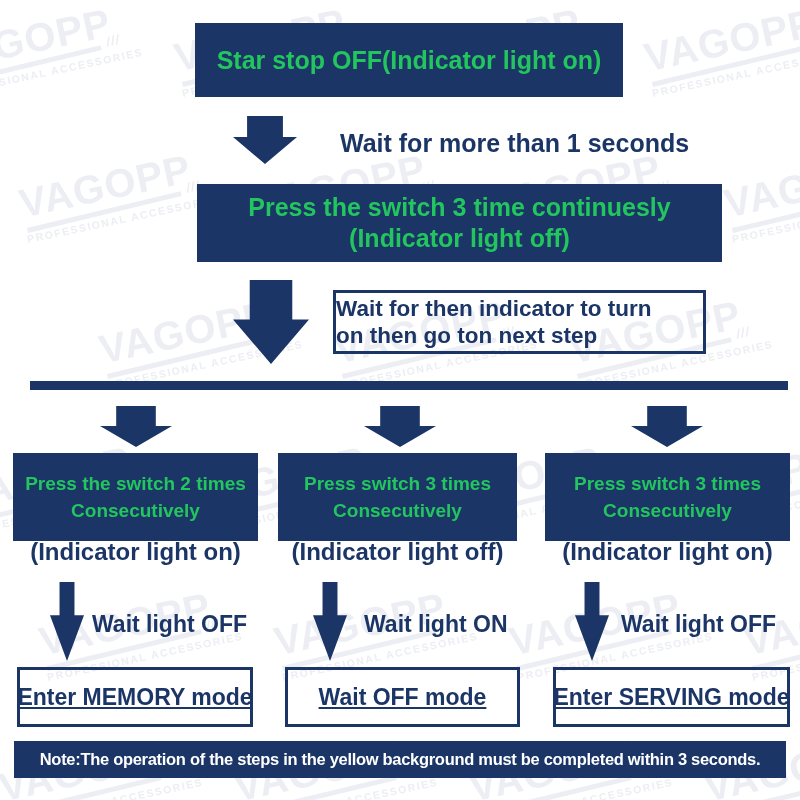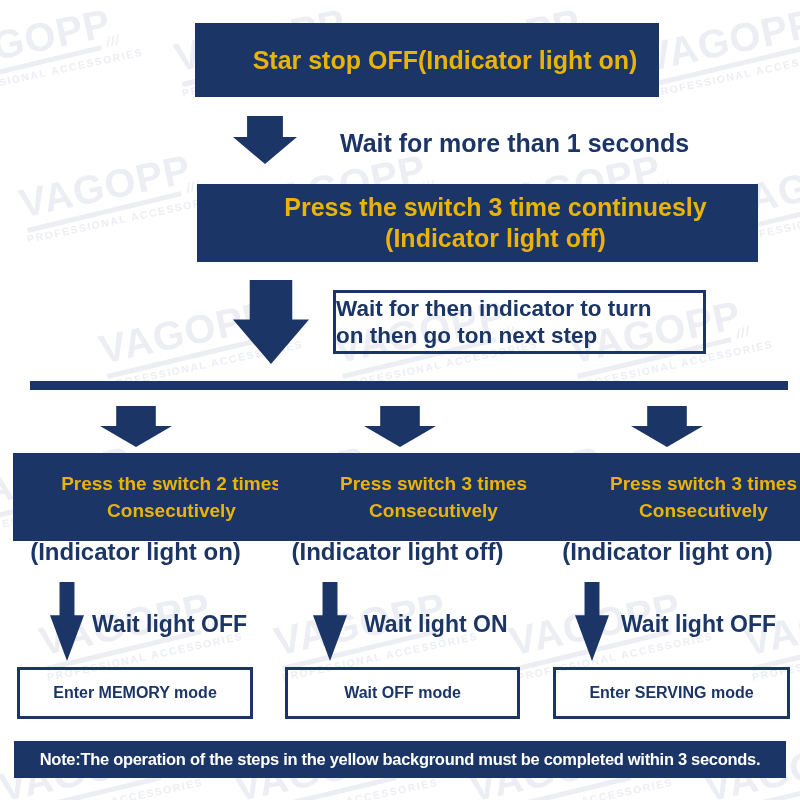--- a/index.html
+++ b/index.html
@@ -8,23 +8,23 @@
     background:#ffffff;font-family:"Liberation Sans",sans-serif;
   }
   
   #wm-layer{position:absolute;inset:0;z-index:0;}
   .wm{position:absolute;width:190px;transform:rotate(-12deg);color:#eceef3;user-select:none;}
   .wm-name{font-size:40px;font-weight:800;letter-spacing:1px;line-height:1;}
   .wm-swoosh{position:relative;width:158px;height:5px;background:#eceef3;margin:3px 0 2px 2px;transform:rotate(-1.5deg);}
   .wm-sl{position:absolute;right:-20px;top:-9px;font-size:13px;font-weight:800;font-style:italic;letter-spacing:1px;}
   .wm-sub{font-size:10.5px;font-weight:700;letter-spacing:1.6px;white-space:nowrap;}
   .navy{background:#1b3566;}
-  .navy-box{position:absolute;z-index:1;background:#1b3566;color:#eab308;
+  .navy-box{position:absolute;z-index:1;background:#1b3566;color:#22c55e;
     display:flex;flex-direction:column;align-items:center;justify-content:center;
-    font-weight:800;text-align:center;padding-left:36px;}
+    font-weight:800;text-align:center;}
   .outline-box{position:absolute;z-index:1;background:transparent;border:3px solid #1b3566;
     color:#1b3566;font-weight:700;box-sizing:border-box;}
   .arrow{position:absolute;z-index:1;background:#1b3566;}
   .lbl{position:absolute;z-index:1;color:#1b3566;white-space:nowrap;}
   
   .box1{left:195px;top:23px;width:428px;height:74px;font-size:25px;}
   .arrowA{left:233px;top:116px;width:64px;height:48px;
     clip-path:polygon(22% 0,78% 0,78% 44%,100% 44%,50% 100%,0 44%,22% 44%);}
   .wait1{left:340px;top:129px;font-size:25px;font-weight:700;}
   .box2{left:197px;top:184px;width:525px;height:78px;font-size:25px;line-height:31px;}
@@ -39,21 +39,21 @@
   .c1{left:100px}.c2{left:364px}.c3{left:631px}
   .pressbox{top:453px;height:88px;font-size:19px;line-height:27px;}
   .p1{left:13px;width:245px}.p2{left:278px;width:239px}.p3{left:545px;width:245px}
   .indic{top:538px;font-size:24px;font-weight:600;text-align:center;white-space:nowrap;}
   .i1{left:13px;width:245px}.i2{left:278px;width:239px}.i3{left:545px;width:245px}
   .arrowD{top:582px;width:34px;height:79px;
     clip-path:polygon(28% 0,72% 0,72% 42%,100% 42%,50% 100%,0 42%,28% 42%);}
   .d1{left:50px}.d2{left:313px}.d3{left:575px}
   .waitl{top:611px;font-size:23px;font-weight:700;}
   .w1{left:92px}.w2{left:364px}.w3{left:621px}
-  .enterbox{top:667px;height:52px;font-size:16px;display:flex;align-items:center;justify-content:center;white-space:nowrap;}
+  .enterbox{top:667px;height:60px;font-size:23px;display:flex;align-items:center;justify-content:center;white-space:nowrap;text-decoration:underline;}
   .e1{left:17px;width:236px}.e2{left:285px;width:235px}.e3{left:553px;width:237px}
   
   .notebar{left:14px;top:741px;width:772px;height:37px;position:absolute;z-index:1;
     background:#1b3566;color:#ffffff;font-size:16.5px;font-weight:800;letter-spacing:-0.3px;
     display:flex;align-items:center;justify-content:center;white-space:nowrap;}
 </style>
 </head>
 <body>
 
 <div class="canvas">

